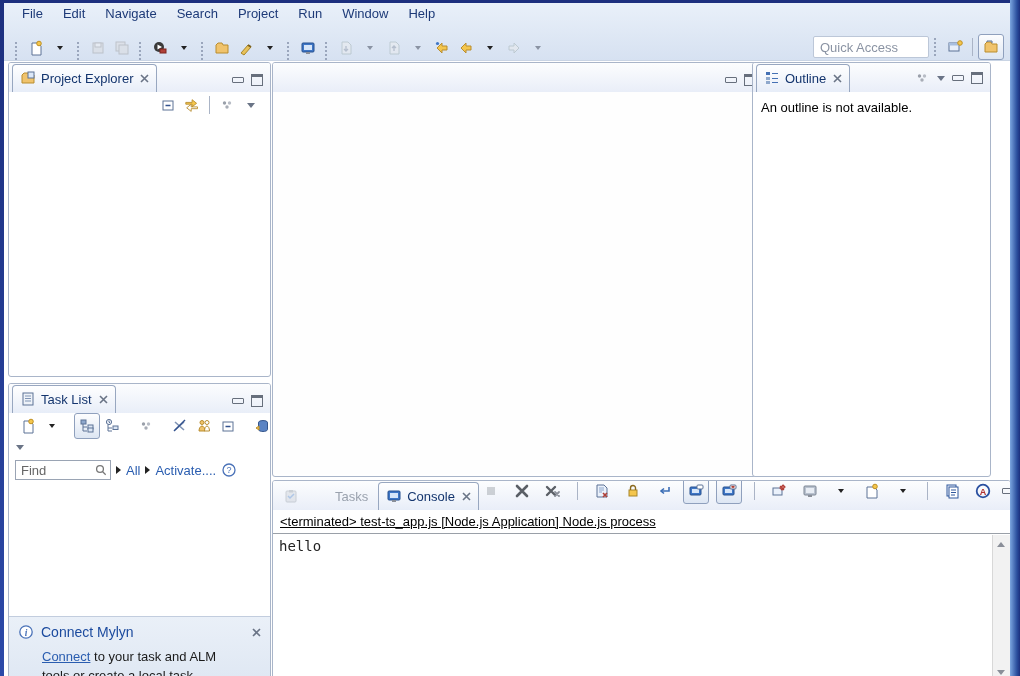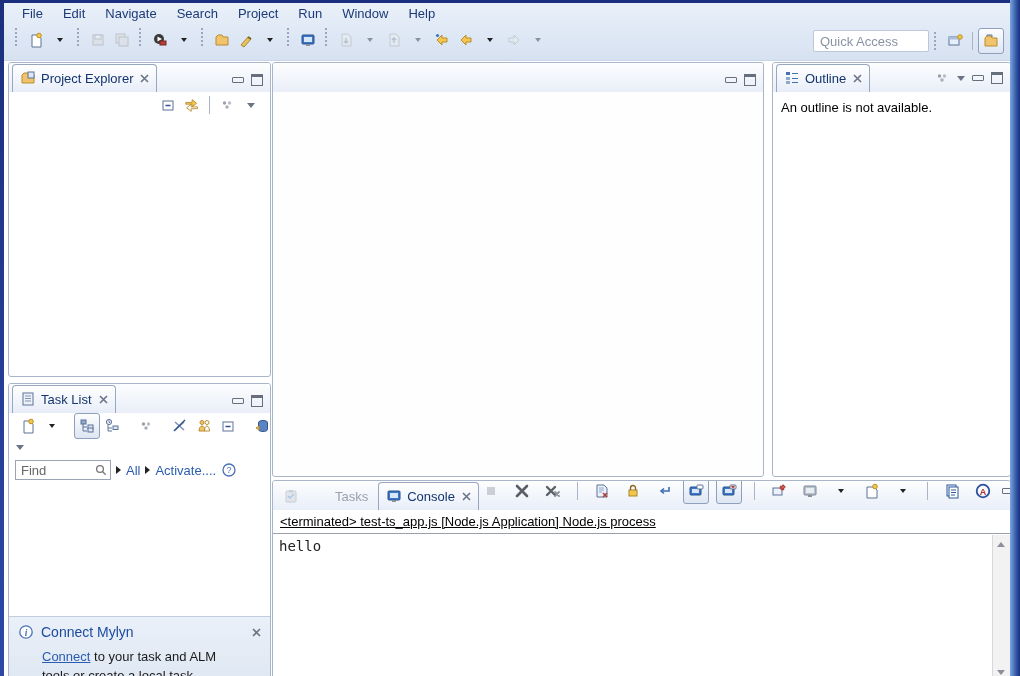--- a/index.html
+++ b/index.html
@@ -6,21 +6,21 @@
   body{width:1020px;height:676px;position:relative;overflow:hidden;background:#fff;
        font-family:"Liberation Sans",sans-serif;font-size:13px;color:#222;}
   
   .frame-top{position:absolute;top:0;left:0;right:0;height:3px;background:#1c2f7e;z-index:50;}
   .frame-left{position:absolute;top:0;left:0;bottom:0;width:4px;background:linear-gradient(#1c2f7e,#2c49a8);z-index:50;}
   .frame-right{position:absolute;top:0;right:0;bottom:0;width:10px;background:linear-gradient(90deg,#7ba6e0,#2a4e9d 70%,#1c2f7e);z-index:50;}
   
   .topbars{position:absolute;top:3px;left:4px;right:10px;background:linear-gradient(#e9f0f9,#d6e1f1);z-index:5;}
   .menubar{height:25px;display:flex;align-items:flex-start;padding-left:8px;color:#1d3a78;}
   .menu-item{padding:3px 10px;cursor:default;}
-  .toolbar{height:32px;display:flex;align-items:flex-start;padding:0 6px;border-bottom:1px solid #c9d4e4;}
+  .toolbar{height:32px;display:flex;align-items:flex-end;padding:0 6px;border-bottom:1px solid #c9d4e4;}
   .handle{width:2px;height:18px;border-left:2px dotted #9aa6bc;margin:0 5px;}
   .sep{width:1px;height:18px;background:#aab4c6;margin:0 5px;}
   .tbtn{height:24px;min-width:22px;display:flex;align-items:center;justify-content:center;border-radius:3px;padding:0 1px;}
   .tbtn.pressed{border:1px solid #8fa0bd;background:linear-gradient(#fdfdfe,#dde6f3);}
   .dd{width:0;height:0;border-left:3px solid transparent;border-right:3px solid transparent;border-top:4px solid #222;margin:0 3px;}
   .dd.dis{border-top-color:#8a93a3;}
   .icon{display:inline-flex;width:16px;height:16px;align-items:center;justify-content:center;}
   .icon svg{display:block;}
   .dim{opacity:.45;}
   .qa-wrap{margin-left:auto;display:flex;align-items:center;}
@@ -438,21 +438,21 @@
 <div class="panel" style="left:272px;top:62px;width:490px;height:413px;">
   <div class="phead">
     <div class="hdr-controls">
       <span class="ico-min"></span>
       <span class="ico-max"></span>
     </div>
   </div>
   <div style="height:382px;background:#fefefe;"></div>
 </div>
 
-<div class="panel" style="left:772px;top:62px;width:237px;height:413px;">
+<div class="panel" style="left:752px;top:62px;width:237px;height:413px;">
   <div class="phead">
     <div class="tab">
       <span class="icon">
           <svg width="16" height="16" viewBox="0 0 16 16">
             <rect x="2" y="2" width="4" height="3" fill="#4470b4"></rect>
             <rect x="2" y="7" width="4" height="3" fill="#8fa8cc"></rect>
             <rect x="2" y="12" width="4" height="3" fill="#8fa8cc" transform="translate(0,-1)"></rect>
             <path d="M8 3.5h6M8 8.5h6M8 12.5h6" stroke="#4470b4" stroke-width="1.2"></path>
           </svg>
         </span>

